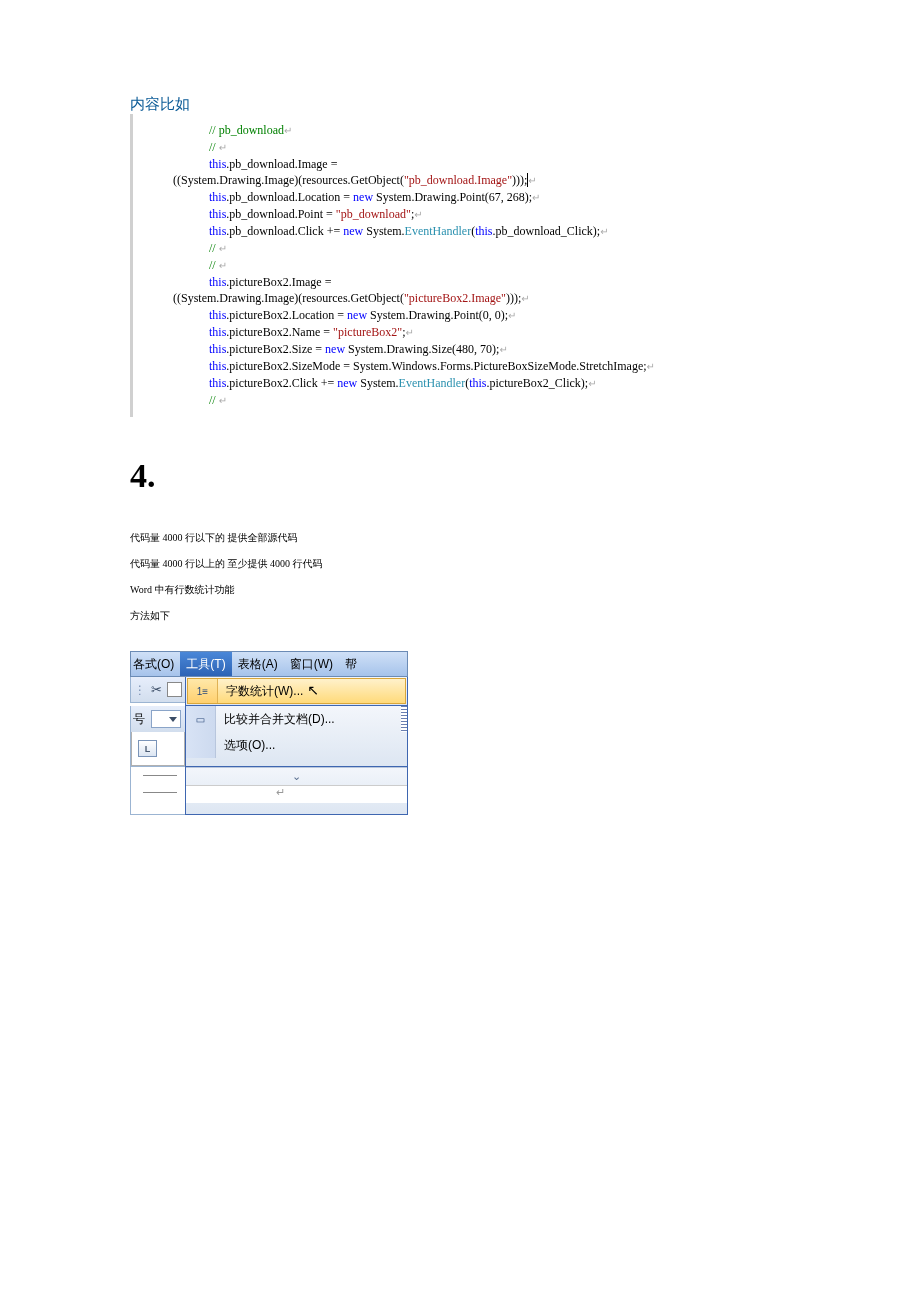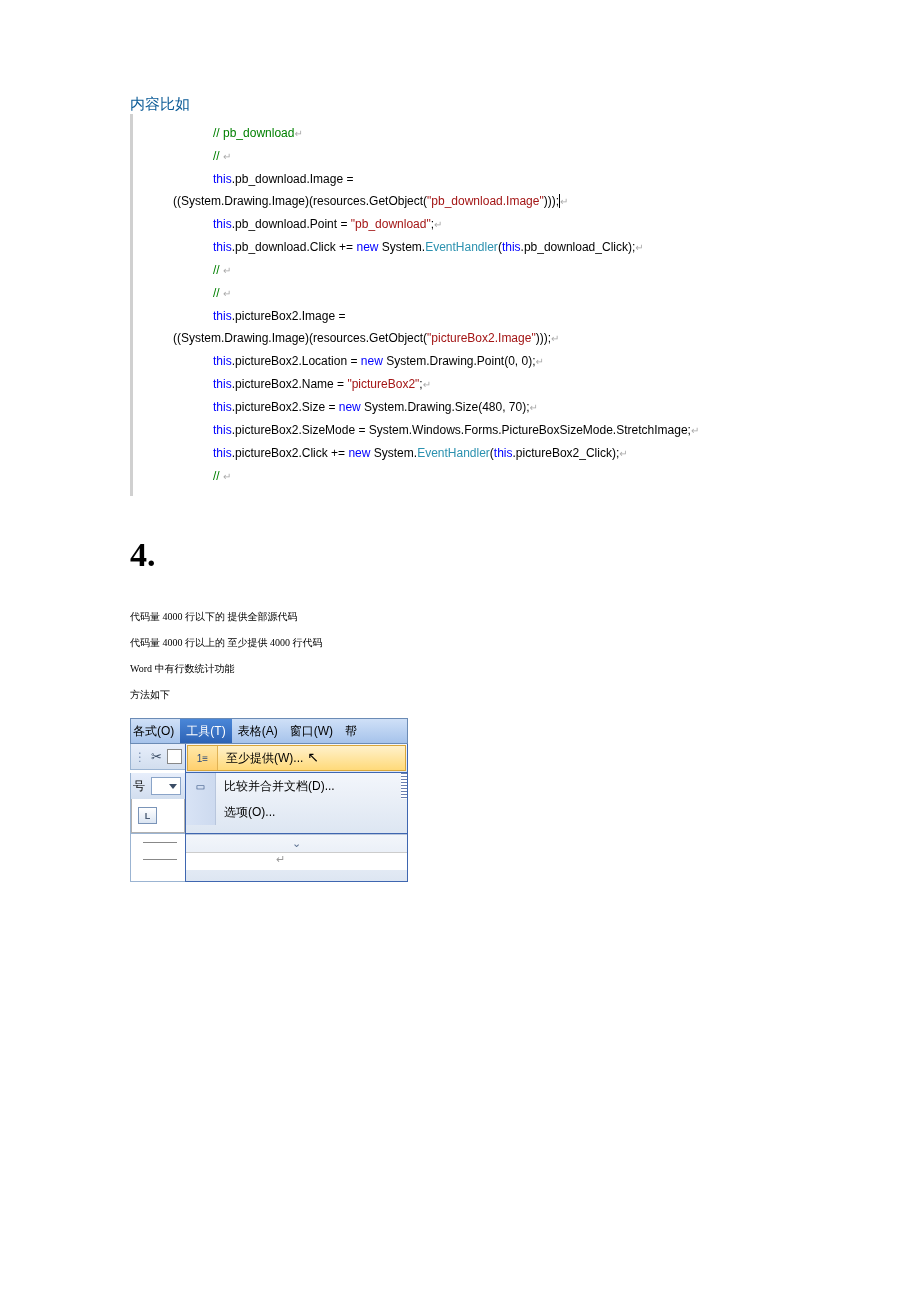--- a/index.html
+++ b/index.html
@@ -1,28 +1,28 @@
 <!DOCTYPE html>
 <html><head>
 <meta charset="utf-8">
 <style>
 *{margin:0;padding:0;box-sizing:border-box}
 body{background:#fff;font-family:"SimSun","Times New Roman",serif;padding:95px 130px 0 130px;width:920px}
 .intro{color:#0a5a96;font-size:15px;}
-.codeblock{border-left:3px solid #d0d0d0;padding:8px 0 8px 40px;font-family:Liberation Sans, sans-serif;font-size:12px;line-height:22px;color:#000;margin-bottom:40px}
+.codeblock{border-left:3px solid #d0d0d0;padding:8px 0 8px 40px;font-family:Liberation Serif, serif;font-size:12px;line-height:16px;color:#000;margin-bottom:40px}
 .cl{white-space:pre}
 .green{color:#008000}
 .blue{color:#0000ff}
 .red{color:#a31515}
 .teal{color:#2b91af}
 .ret{color:#aaa;font-size:10px}
 .cursor{border-right:1px solid #000}
 h2.sec{font-family:"Times New Roman",serif;font-size:34px;font-weight:bold;margin:38px 0 30px 0}
 .bodytext{font-size:10px;line-height:26px;color:#000}
-.wordui{margin-top:10px;width:278px;font-family:"SimSun",Tahoma,sans-serif;font-size:12px}
+.wordui{margin-top:22px;width:278px;font-family:"SimSun",Tahoma,sans-serif;font-size:12px}
 .menubar{height:26px;background:linear-gradient(#cfe0f7,#a6c3eb);display:flex;align-items:center;border:1px solid #6b8bb5;color:#000}
 .menubar .mi{padding:0 6px;height:100%;display:flex;align-items:center;white-space:nowrap}
 .menubar .mi.cut{padding-left:2px}
 .menubar .open{background:linear-gradient(#4a87d8,#2d63b5);color:#fff}
 .row2{display:flex}
 .toolstrip{width:55px;background:linear-gradient(#e7eefb,#d2deee);border-left:1px solid #9bb4d2;border-bottom:1px solid #9bb4d2;height:26px;display:flex;align-items:center;justify-content:space-around}
 .scissors{font-size:13px;color:#3b4d66}
 .iconbox{width:15px;height:15px;border:1px solid #888;background:#fff}
 .dropdown{flex:1;background:linear-gradient(#f3f6fb,#dde6f2);border:1px solid #3e66b0;border-top:none}
 .ddrow{display:flex;align-items:center;height:26px}
@@ -49,20 +49,21 @@
 </head>
 <body>
 
 <div class="intro">内容比如</div>
 
 <div class="codeblock">
 <div class="cl">            <span class="green">// pb_download</span><span class="ret">↵</span></div>
 <div class="cl">            <span class="green">// </span><span class="ret">↵</span></div>
 <div class="cl">            <span class="blue">this</span><span>.pb_download.Image =</span></div>
 <div class="cl"><span>((System.Drawing.Image)(resources.GetObject(</span><span class="red">"pb_download.Image"</span><span>)));</span><span class="cursor"></span><span class="ret">↵</span></div>
+<div class="cl">            <span class="blue">this</span><span>.pb_download.Location = </span><span class="blue">new</span><span> System.Drawing.Point(67, 268);</span><span class="ret">↵</span></div>
 <div class="cl">            <span class="blue">this</span><span>.pb_download.Point = </span><span class="red">"pb_download"</span><span>;</span><span class="ret">↵</span></div>
 <div class="cl">            <span class="blue">this</span><span>.pb_download.Click += </span><span class="blue">new</span><span> System.</span><span class="teal">EventHandler</span><span>(</span><span class="blue">this</span><span>.pb_download_Click);</span><span class="ret">↵</span></div>
 <div class="cl">            <span class="green">// </span><span class="ret">↵</span></div>
 <div class="cl">            <span class="green">// </span><span class="ret">↵</span></div>
 <div class="cl">            <span class="blue">this</span><span>.pictureBox2.Image =</span></div>
 <div class="cl"><span>((System.Drawing.Image)(resources.GetObject(</span><span class="red">"pictureBox2.Image"</span><span>)));</span><span class="ret">↵</span></div>
 <div class="cl">            <span class="blue">this</span><span>.pictureBox2.Location = </span><span class="blue">new</span><span> System.Drawing.Point(0, 0);</span><span class="ret">↵</span></div>
 <div class="cl">            <span class="blue">this</span><span>.pictureBox2.Name = </span><span class="red">"pictureBox2"</span><span>;</span><span class="ret">↵</span></div>
 <div class="cl">            <span class="blue">this</span><span>.pictureBox2.Size = </span><span class="blue">new</span><span> System.Drawing.Size(480, 70);</span><span class="ret">↵</span></div>
 <div class="cl">            <span class="blue">this</span><span>.pictureBox2.SizeMode = System.Windows.Forms.PictureBoxSizeMode.StretchImage;</span><span class="ret">↵</span></div>
@@ -102,21 +103,21 @@
     <div class="toolstrip">
       <span style="color:#7d92b3">⋮</span>
       <span class="scissors">✂</span>
       <span class="iconbox"></span>
     </div>
     <div class="dropdown">
       <div class="ddrow hilite">
         <div class="ddicon">
             <span style="font-size:10px;color:#2b4a7a">1≡</span>
           </div>
-        <div class="ddtext"><span>至少提供(W)...</span><span class="curs">↖</span></div>
+        <div class="ddtext"><span>字数统计(W)...</span><span class="curs">↖</span></div>
       </div>
     </div>
   </div>
 
   <div class="row3">
     <div class="side">
       <div class="sidebar">
         <span style="padding:0 2px">号</span>
         <div class="dropbtn">
             <div class="tri"></div>

